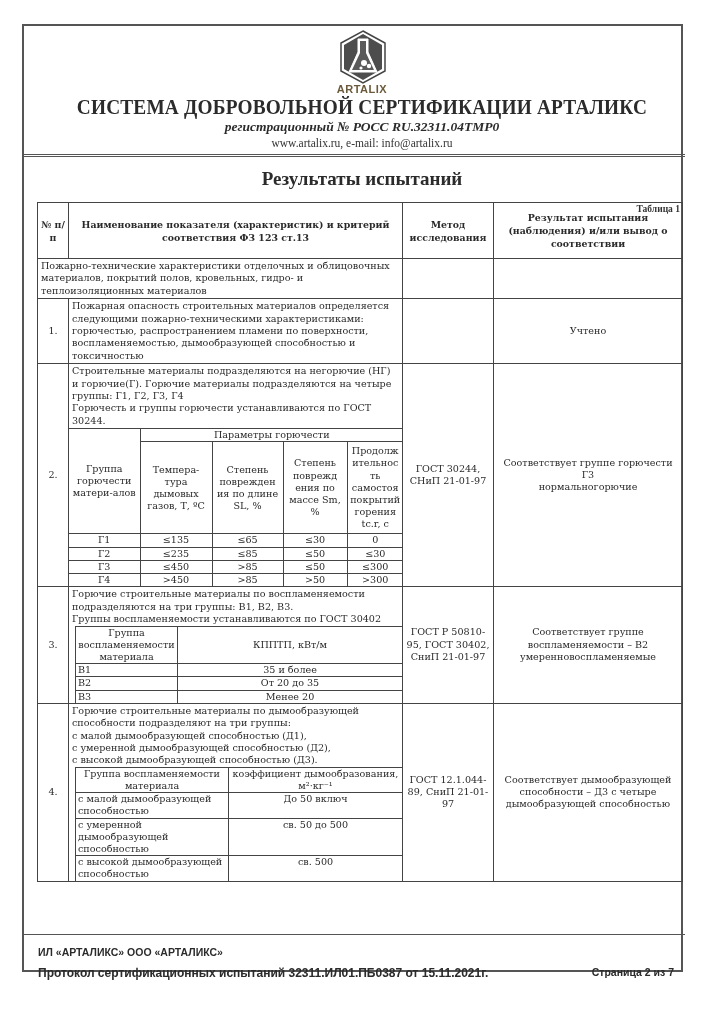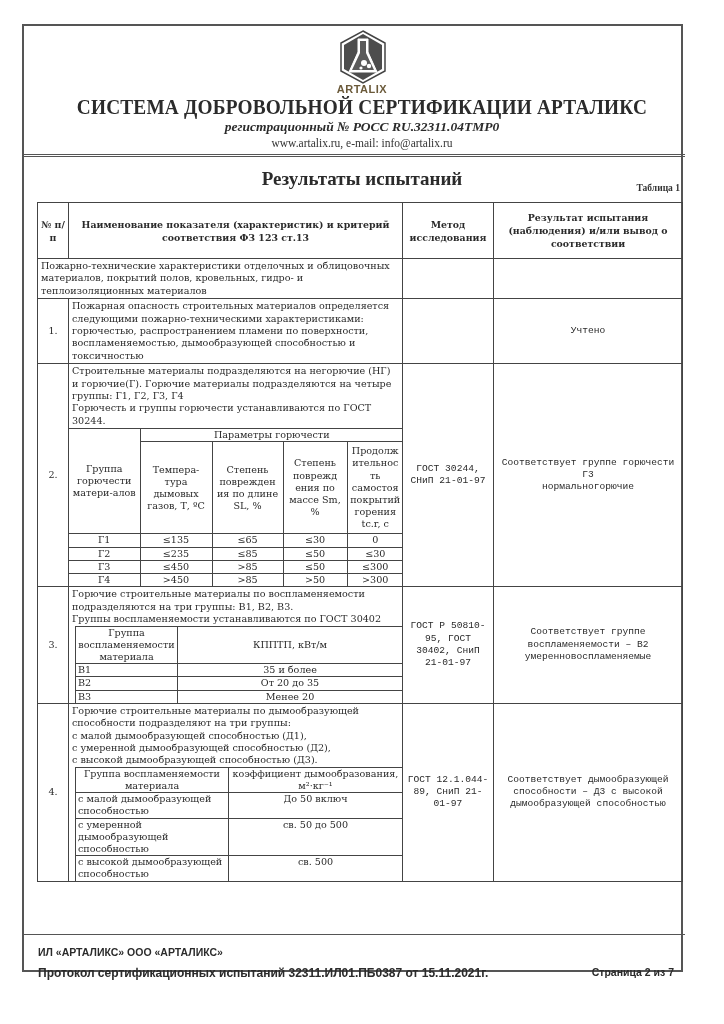--- a/index.html
+++ b/index.html
@@ -16,31 +16,31 @@
            color:#6b5a3a; letter-spacing:0.5px; }
   .org-title { position:absolute; left:0; width:724px; top:95px; text-align:center;
                font-family:"Liberation Serif", serif; font-weight:bold; font-size:21px;
                color:#2b2b2b; letter-spacing:0.2px; transform:scaleX(0.92); }
   .reg { position:absolute; left:0; width:724px; top:119px; text-align:center;
          font-family:"Liberation Serif", serif; font-weight:bold; font-size:13.5px; color:#2b2b2b;font-style:italic; }
   .web { position:absolute; left:0; width:724px; top:137px; text-align:center;
          font-family:"Liberation Serif", serif; font-size:11.5px; color:#333; }
   .doc-title { position:absolute; left:0; width:724px; top:168px; text-align:center;
                font-family:"Liberation Serif", serif; font-weight:bold; font-size:19px; color:#2b2b2b; }
-  .tbl-label { position:absolute; right:44px; top:183px; font-family:"Liberation Serif", serif;
+  .tbl-label { position:absolute; right:44px; top:204px; font-family:"Liberation Serif", serif;
                font-weight:bold; font-size:9.5px; color:#333; }
 
   table.main { position:absolute; left:37px; top:202px; width:645px; border-collapse:collapse;
                table-layout:fixed; font-size:9.6px; line-height:12.4px;
                font-family:"DejaVu Serif", serif; }
   table.main > tbody > tr > td, table.main > thead > tr > th {
     border:1px solid #444; padding:1px 3px; vertical-align:middle; }
   table.main th { font-weight:bold; text-align:center; font-size:9.4px; line-height:13px; }
   .c-num { text-align:center; }
-  .c-mid { text-align:center;font-family:Liberation Mono, monospace; }
+  .c-mid { text-align:center; }
   .c-txt { text-align:left; }
   td.inner-host { padding:0 !important; vertical-align:top !important; }
   .host-text { padding:1px 3px 0 3px; }
   table.sub { width:100%; border-collapse:collapse; table-layout:fixed; font-size:9.6px; line-height:12.2px; }
   table.sub td { border:1px solid #444; padding:0 2px; text-align:center; vertical-align:middle; }
   table.sub tr:first-child td { border-top:1px solid #444; }
   table.sub td:first-child { border-left:none; }
   table.sub td:last-child { border-right:none; }
   table.sub tr:last-child td { border-bottom:none; }
   .sub-wrap-left { margin-left:6px; }
@@ -234,21 +234,21 @@
             </tr>
             <tr style="height:25px">
               <td class="left">с высокой дымообразующей способностью</td>
               <td style="vertical-align:top">св. 500</td>
             </tr>
           </tbody>
             </table>
         </div>
       </td>
       <td class="c-mid">ГОСТ 12.1.044-89, СниП 21-01-97</td>
-      <td class="c-mid">Соответствует дымообразующей способности – Д3 с высокой дымообразующей способностью</td>
+      <td class="c-mid">Соответствует дымообразующей способности – Д3 с четыре дымообразующей способностью</td>
     </tr>
   </tbody>
 </table>
 
 <div class="ftr-divider"></div>
 <div class="footer-org">ИЛ «АРТАЛИКС» ООО «АРТАЛИКС»</div>
 <div class="footer-proto">Протокол сертификационных испытаний 32311.ИЛ01.ПБ0387 от 15.11.2021г.</div>
 <div class="footer-page">Страница 2 из 7</div>
 
 </body></html>

